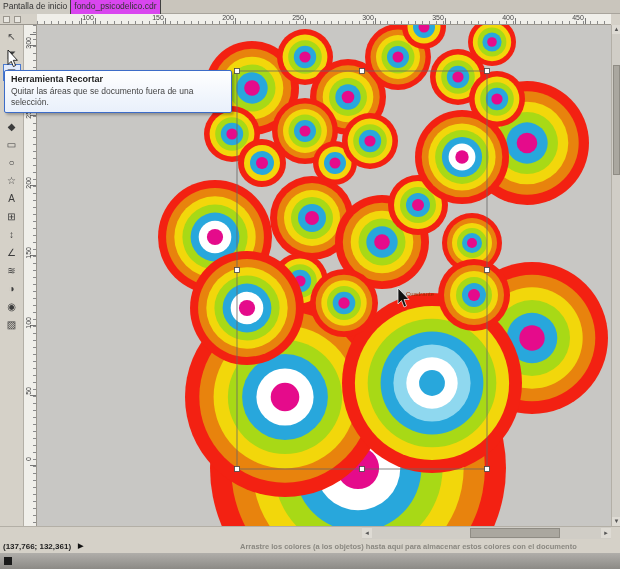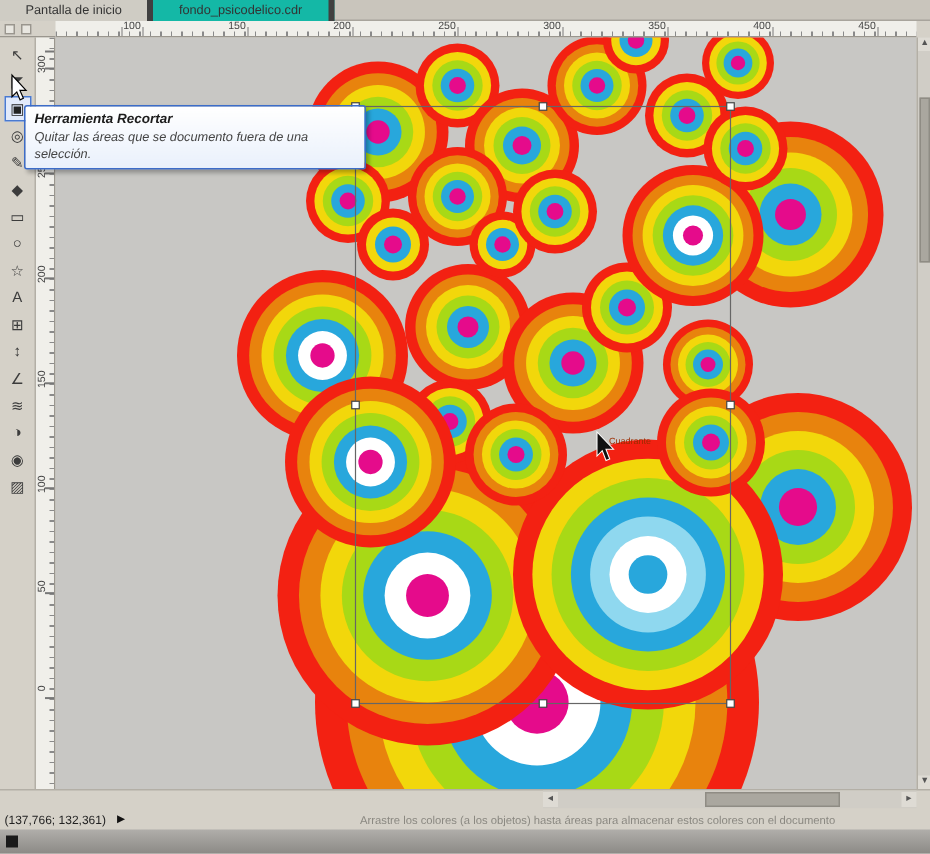--- a/index.html
+++ b/index.html
@@ -1,23 +1,23 @@
 <!DOCTYPE html>
 <html><head>
 <meta charset="utf-8">
 <style>
   * { margin:0; padding:0; box-sizing:border-box; }
   body { font-family:"Liberation Sans", sans-serif; background:#888; }
   .window { position:relative; width:620px; height:569px; background:#d5d1c8; overflow:hidden; }
 
   
   .tabs { position:absolute; top:0; left:0; right:0; height:14px; background:#c9c5bc; display:flex; border-bottom:1px solid #a8a49c; }
-  .tab { height:14px; line-height:13px; font-size:8.5px; padding:0 17px; color:#333; border-right:4px solid #404040; white-space:nowrap; background:#cfccc4; }
+  .tab { height:14px; line-height:13px; font-size:8.5px; padding:0 3px; color:#333; border-right:1px solid #404040; white-space:nowrap; background:#cfccc4; }
   .tab.active { background:#f7f5f0; }
-  .tab.semi { background:#14b8a6; }
+  .tab.semi { background:#d946ef; }
 
   
   .corner { position:absolute; left:0; top:14px; width:37px; height:11px; background:#d5d1c8; border-bottom:1px solid #9a968e; }
   .corner .cbox { position:absolute; top:2px; width:7px; height:7px; background:#e8e6e0; border:1px solid #9a968e; }
   .hruler { position:absolute; left:37px; top:14px; right:9px; height:11px; background:#f0efea; border-bottom:1px solid #9a968e; overflow:hidden; }
   .hruler .minor { position:absolute; left:0; right:0; bottom:0; height:3px; background:repeating-linear-gradient(to right,#8a8a8a 0 1px,transparent 1px 7px); }
   .hruler .major { position:absolute; left:0; right:0; bottom:0; height:6px; background:repeating-linear-gradient(to right,#777 0 1px,transparent 1px 70px); background-position:58px 0; }
   .hlabel { position:absolute; top:0; transform:translateX(-110%); font-size:7px; color:#444; }
   .vruler { position:absolute; left:24px; top:25px; width:13px; height:501px; background:#f0efea; border-right:1px solid #9a968e; overflow:hidden; }
   .vruler .minor { position:absolute; top:0; bottom:0; right:0; width:3px; background:repeating-linear-gradient(to bottom,#8a8a8a 0 1px,transparent 1px 7px); }
@@ -35,29 +35,29 @@
   
   .vscroll { position:absolute; right:0; top:25px; width:9px; height:501px; background:#d0cdc6; border-left:1px solid #b3afa6; }
   .vscroll .arr { position:absolute; left:0; width:9px; height:9px; font-size:6px; line-height:9px; text-align:center; color:#555; background:#dedbd4; }
   .vscroll .thumb { position:absolute; left:1px; width:7px; top:40px; height:110px; background:#aaa79f; border:1px solid #8f8c84; }
   .hscrollrow { position:absolute; left:0; right:0; top:526px; height:13px; background:#d5d1c8; border-top:1px solid #b3afa6; }
   .hscroll { position:absolute; left:362px; right:9px; top:0; height:12px; background:#d0cdc6; }
   .hscroll .arr { position:absolute; top:1px; width:10px; height:10px; font-size:7px; line-height:10px; text-align:center; color:#555; background:#dedbd4; }
   .hscroll .thumb { position:absolute; top:1px; left:108px; width:90px; height:10px; background:#aaa79f; border:1px solid #8f8c84; }
 
   
-  .statusrow { position:absolute; left:0; right:0; top:539px; height:14px; background:#d5d1c8; font-size:8px; color:#222; }
+  .statusrow { position:absolute; left:0; right:0; top:539px; height:14px; background:#d5d1c8; font-size:8px; color:#222;font-weight:bold; }
   .coords { position:absolute; left:3px; top:3px; }
   .coords-btn { position:absolute; left:78px; top:3px; font-size:7px; color:#111; }
   .hint { position:absolute; left:240px; right:10px; top:3px; font-size:7.5px; color:#8a8881; white-space:nowrap; overflow:hidden; }
   .footer { position:absolute; left:0; right:0; top:553px; height:16px; background:linear-gradient(#b0aeaa,#8c8a86); }
   .footer .sq { position:absolute; left:4px; top:4px; width:8px; height:8px; background:#1a1a1a; }
 
   
-  .tooltip { position:absolute; left:16px; top:70px; width:228px; z-index:40; border:1px solid #3c6cc8; border-radius:2px; background:linear-gradient(#ffffff,#e9f0fb); box-shadow:2px 2px 3px rgba(0,0,0,.28); padding:3px 6px 5px;font-style:italic; }
+  .tooltip { position:absolute; left:4px; top:70px; width:228px; z-index:40; border:1px solid #3c6cc8; border-radius:2px; background:linear-gradient(#ffffff,#e9f0fb); box-shadow:2px 2px 3px rgba(0,0,0,.28); padding:3px 6px 5px; }
   .tooltip .tt-title { font-size:9px; font-weight:bold; color:#1c1c1c; margin-bottom:2px; }
   .tooltip .tt-body { font-size:8.5px; color:#444; line-height:1.25; }
 
   svg.overlay { position:absolute; left:0; top:0; width:620px; height:569px; z-index:30; pointer-events:none; }
 </style>
 </head>
 <body>
 
 <div class="window">
 
@@ -311,21 +311,21 @@
     <div class="hscroll">
       <div class="arr" style="left:0">◂</div>
       <div class="thumb"></div>
       <div class="arr" style="right:0">▸</div>
     </div>
   </div>
 
   <div class="statusrow">
     <span class="coords">(137,766; 132,361)</span>
     <span class="coords-btn">▶</span>
-    <span class="hint">Arrastre los colores (a los objetos) hasta áreas para almacenar estos colores con el documento</span>
+    <span class="hint">Arrastre los colores (a los objetos) hasta aquí para almacenar estos colores con el documento</span>
   </div>
 
   <div class="footer">
     <div class="sq"></div>
   </div>
 
   <div class="tooltip">
     <div class="tt-title">Herramienta Recortar</div>
     <div class="tt-body">Quitar las áreas que se documento fuera de una selección.</div>
   </div>

